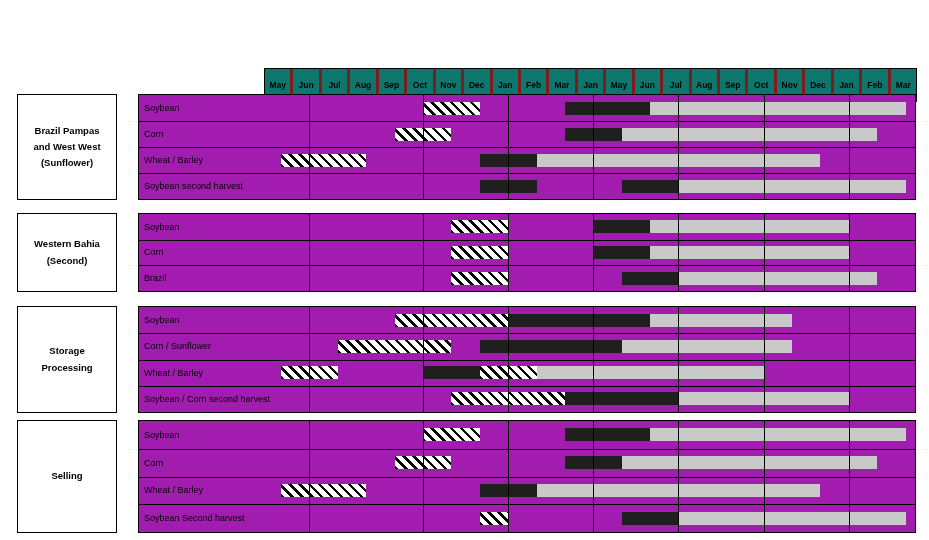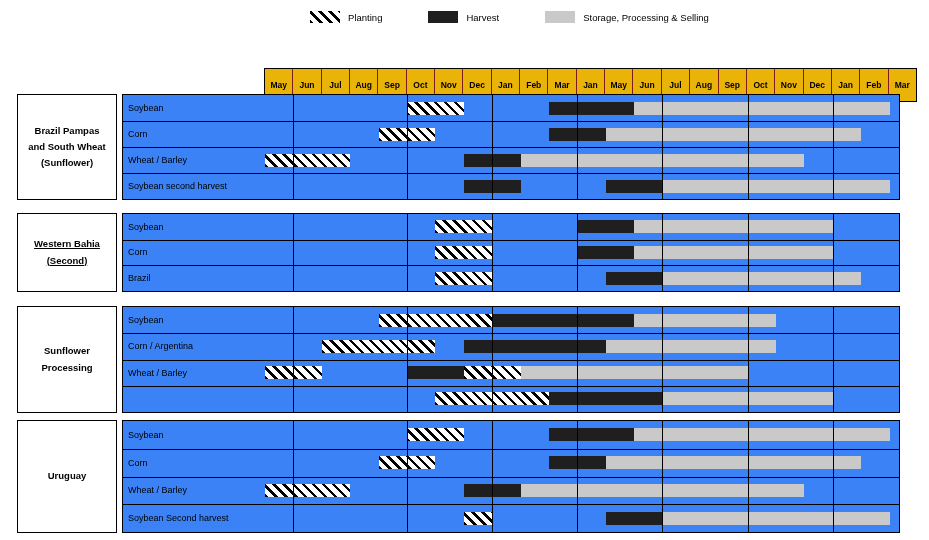--- a/index.html
+++ b/index.html
@@ -12,62 +12,48 @@
     display: flex; justify-content: center; align-items: center; gap: 46px;
   }
   .legend-item { display: flex; align-items: center; gap: 8px; }
   .swatch { width: 30px; height: 12px; flex: 0 0 auto; }
   .planting-fill { background: repeating-linear-gradient(45deg, #000 0px, #000 2.4px, #fff 2.4px, #fff 7px); }
   .harvest-fill  { background: #1f1f1f; }
   .storage-fill  { background: #c9c9c9; }
   .legend-label { font-size: 9.5px; white-space: nowrap; }
   #month-header {
     position: absolute; left: 264px; top: 68px; width: 653px; height: 34px;
-    border: 1px solid #000; display: flex; box-sizing: border-box; background: #eab308;
+    border: 1px solid #000; display: flex; box-sizing: border-box; background: #0f766e;
   }
   .month-cell {
-    flex: 1 1 0; border-left: 1px solid #7f1d1d; display: flex; align-items: center;
+    flex: 1 1 0; border-left: 3px solid #7f1d1d; display: flex; align-items: center;
     justify-content: center; font-size: 8.5px; font-weight: bold; overflow: hidden;
   }
   .month-cell:first-child { border-left: none; }
   .region-box {
     position: absolute; left: 17px; width: 100px; border: 1px solid #000; box-sizing: border-box;
     display: flex; flex-direction: column; justify-content: center; text-align: center;
     font-size: 9.5px; font-weight: bold; line-height: 1.7; background: #fff;
   }
   .chart-block {
-    position: absolute; left: 122px; width: 778px; border: 1px solid #000;
-    box-sizing: border-box; background: #3b82f6;
+    position: absolute; left: 138px; width: 778px; border: 1px solid #000;
+    box-sizing: border-box; background: #a21caf;
   }
   .gridline { position: absolute; top: 0; bottom: 0; width: 1px; background: #000; z-index: 3; }
   .row-sep { position: absolute; left: 0; right: 0; height: 1px; background: #000; z-index: 1; }
   .crop-label {
     position: absolute; left: 5px; font-size: 9px; white-space: nowrap; z-index: 2;
     display: flex; align-items: center;
   }
   .bar { position: absolute; height: 13px; z-index: 2; }
 </style>
 </head>
 <body>
 
 <div id="canvas">
-  <div class="legend" id="legend">
-      <div class="legend-item">
-        <span class="swatch planting-fill"></span>
-        <span class="legend-label">Planting</span>
-      </div>
-      <div class="legend-item">
-        <span class="swatch harvest-fill"></span>
-        <span class="legend-label">Harvest</span>
-      </div>
-      <div class="legend-item">
-        <span class="swatch storage-fill"></span>
-        <span class="legend-label">Storage,  Processing &amp; Selling</span>
-      </div>
-    </div>
   <div id="month-header">
       <div class="month-cell">May</div>
       <div class="month-cell">Jun</div>
       <div class="month-cell">Jul</div>
       <div class="month-cell">Aug</div>
       <div class="month-cell">Sep</div>
       <div class="month-cell">Oct</div>
       <div class="month-cell">Nov</div>
       <div class="month-cell">Dec</div>
       <div class="month-cell">Jan</div>
@@ -82,21 +68,21 @@
       <div class="month-cell">Oct</div>
       <div class="month-cell">Nov</div>
       <div class="month-cell">Dec</div>
       <div class="month-cell">Jan</div>
       <div class="month-cell">Feb</div>
       <div class="month-cell">Mar</div>
     </div>
   <div id="blocks">
       <div class="region-box" style="top: 94px; height: 106px;">
         <div>Brazil Pampas</div>
-        <div>and South Wheat</div>
+        <div>and West West</div>
         <div>(Sunflower)</div>
       </div>
       <div class="chart-block" style="top: 94px; height: 106px;">
         <div class="gridline" style="left: 170.391px;"></div>
         <div class="gridline" style="left: 283.957px;"></div>
         <div class="gridline" style="left: 369.13px;"></div>
         <div class="gridline" style="left: 454.304px;"></div>
         <div class="gridline" style="left: 539.478px;"></div>
         <div class="gridline" style="left: 624.652px;"></div>
         <div class="gridline" style="left: 709.826px;"></div>
@@ -113,21 +99,21 @@
         <div class="crop-label" style="top: 52px; height: 26px;">Wheat / Barley</div>
         <div class="bar planting-fill" style="left: 142px; width: 85.1739px; top: 58.5px;"></div>
         <div class="bar harvest-fill" style="left: 340.739px; width: 56.7826px; top: 58.5px;"></div>
         <div class="bar storage-fill" style="left: 397.522px; width: 283.913px; top: 58.5px;"></div>
         <div class="row-sep" style="top: 78px;"></div>
         <div class="crop-label" style="top: 78px; height: 26px;">Soybean second harvest</div>
         <div class="bar harvest-fill" style="left: 340.739px; width: 56.7826px; top: 84.5px;"></div>
         <div class="bar harvest-fill" style="left: 482.696px; width: 56.7826px; top: 84.5px;"></div>
         <div class="bar storage-fill" style="left: 539.478px; width: 227.13px; top: 84.5px;"></div>
       </div>
-      <div class="region-box" style="top: 213px; height: 79px; text-decoration: underline;">
+      <div class="region-box" style="top: 213px; height: 79px;">
         <div>Western Bahia</div>
         <div>(Second)</div>
       </div>
       <div class="chart-block" style="top: 213px; height: 79px;">
         <div class="gridline" style="left: 170.391px;"></div>
         <div class="gridline" style="left: 283.957px;"></div>
         <div class="gridline" style="left: 369.13px;"></div>
         <div class="gridline" style="left: 454.304px;"></div>
         <div class="gridline" style="left: 539.478px;"></div>
         <div class="gridline" style="left: 624.652px;"></div>
@@ -141,53 +127,54 @@
         <div class="bar planting-fill" style="left: 312.348px; width: 56.7826px; top: 32px;"></div>
         <div class="bar harvest-fill" style="left: 454.304px; width: 56.7826px; top: 32px;"></div>
         <div class="bar storage-fill" style="left: 511.087px; width: 198.739px; top: 32px;"></div>
         <div class="row-sep" style="top: 51.3333px;"></div>
         <div class="crop-label" style="top: 51.3333px; height: 25.6667px;">Brazil</div>
         <div class="bar planting-fill" style="left: 312.348px; width: 56.7826px; top: 57.6667px;"></div>
         <div class="bar harvest-fill" style="left: 482.696px; width: 56.7826px; top: 57.6667px;"></div>
         <div class="bar storage-fill" style="left: 539.478px; width: 198.739px; top: 57.6667px;"></div>
       </div>
       <div class="region-box" style="top: 306px; height: 107px;">
-        <div>Sunflower</div>
+        <div>Storage</div>
         <div>Processing</div>
       </div>
       <div class="chart-block" style="top: 306px; height: 107px;">
         <div class="gridline" style="left: 170.391px;"></div>
         <div class="gridline" style="left: 283.957px;"></div>
         <div class="gridline" style="left: 369.13px;"></div>
         <div class="gridline" style="left: 454.304px;"></div>
         <div class="gridline" style="left: 539.478px;"></div>
         <div class="gridline" style="left: 624.652px;"></div>
         <div class="gridline" style="left: 709.826px;"></div>
         <div class="crop-label" style="top: 0px; height: 26.25px;">Soybean</div>
         <div class="bar planting-fill" style="left: 255.565px; width: 113.565px; top: 6.625px;"></div>
         <div class="bar harvest-fill" style="left: 369.13px; width: 141.957px; top: 6.625px;"></div>
         <div class="bar storage-fill" style="left: 511.087px; width: 141.957px; top: 6.625px;"></div>
         <div class="row-sep" style="top: 26.25px;"></div>
-        <div class="crop-label" style="top: 26.25px; height: 26.25px;">Corn / Argentina</div>
+        <div class="crop-label" style="top: 26.25px; height: 26.25px;">Corn / Sunflower</div>
         <div class="bar planting-fill" style="left: 198.783px; width: 113.565px; top: 32.875px;"></div>
         <div class="bar harvest-fill" style="left: 340.739px; width: 141.957px; top: 32.875px;"></div>
         <div class="bar storage-fill" style="left: 482.696px; width: 170.348px; top: 32.875px;"></div>
         <div class="row-sep" style="top: 52.5px;"></div>
         <div class="crop-label" style="top: 52.5px; height: 26.25px;">Wheat / Barley</div>
         <div class="bar planting-fill" style="left: 142px; width: 56.7826px; top: 59.125px;"></div>
         <div class="bar harvest-fill" style="left: 283.957px; width: 56.7826px; top: 59.125px;"></div>
         <div class="bar planting-fill" style="left: 340.739px; width: 56.7826px; top: 59.125px;"></div>
         <div class="bar storage-fill" style="left: 397.522px; width: 227.13px; top: 59.125px;"></div>
         <div class="row-sep" style="top: 78.75px;"></div>
+        <div class="crop-label" style="top: 78.75px; height: 26.25px;">Soybean / Corn second harvest</div>
         <div class="bar planting-fill" style="left: 312.348px; width: 113.565px; top: 85.375px;"></div>
         <div class="bar harvest-fill" style="left: 425.913px; width: 113.565px; top: 85.375px;"></div>
         <div class="bar storage-fill" style="left: 539.478px; width: 170.348px; top: 85.375px;"></div>
       </div>
       <div class="region-box" style="top: 420px; height: 113px;">
-        <div>Uruguay</div>
+        <div>Selling</div>
       </div>
       <div class="chart-block" style="top: 420px; height: 113px;">
         <div class="gridline" style="left: 170.391px;"></div>
         <div class="gridline" style="left: 283.957px;"></div>
         <div class="gridline" style="left: 369.13px;"></div>
         <div class="gridline" style="left: 454.304px;"></div>
         <div class="gridline" style="left: 539.478px;"></div>
         <div class="gridline" style="left: 624.652px;"></div>
         <div class="gridline" style="left: 709.826px;"></div>
         <div class="crop-label" style="top: 0px; height: 27.75px;">Soybean</div>

